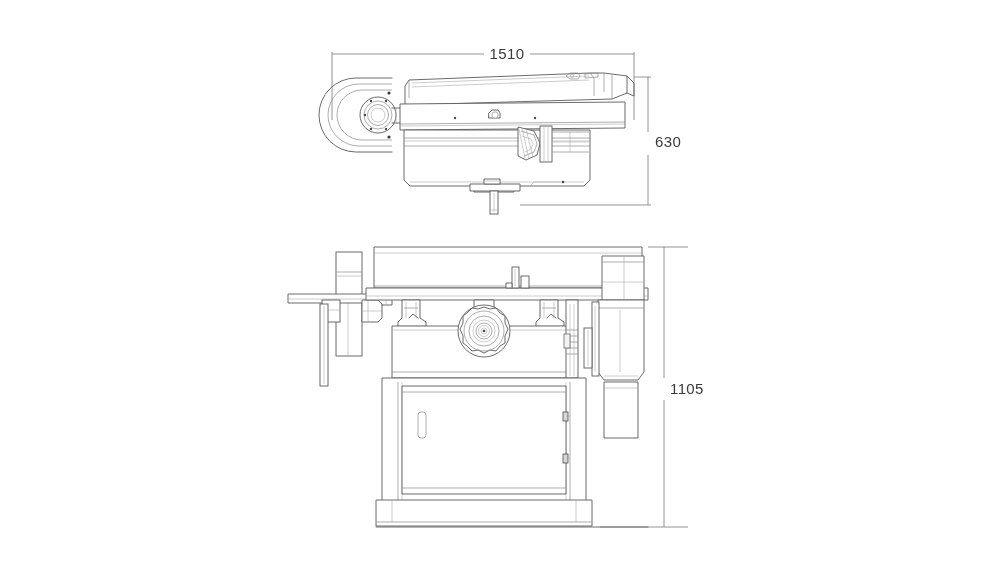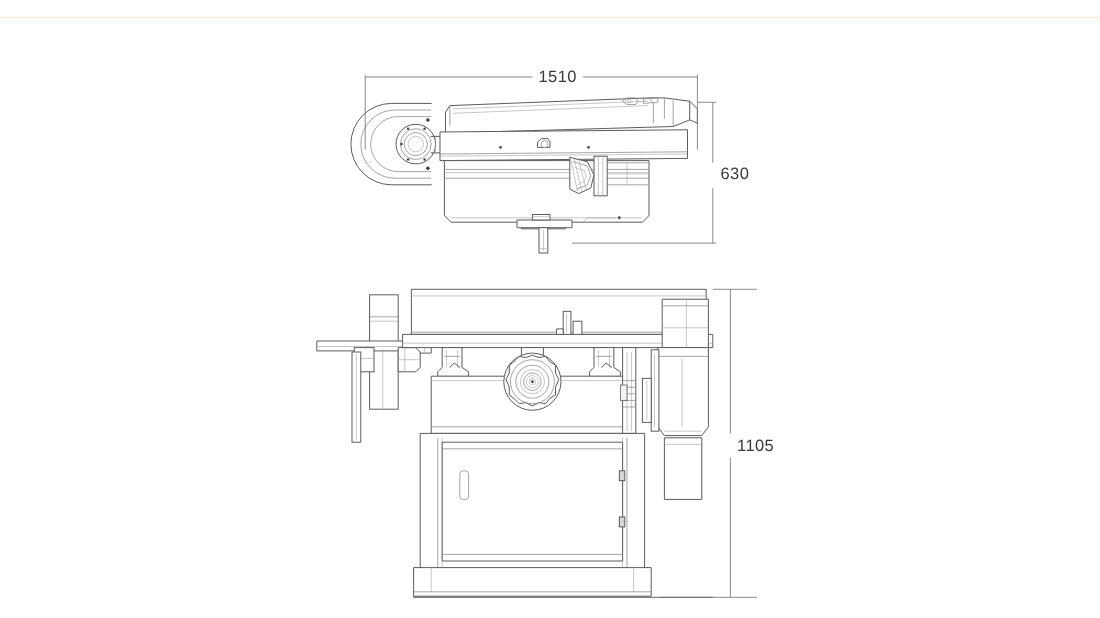--- a/index.html
+++ b/index.html
@@ -3,21 +3,21 @@
 <meta charset="utf-8">
 <title>Technical Drawing</title>
 <style>
   html,body{margin:0;padding:0;background:#ffffff;}
   body{
     width:1000px;height:562px;
     font-family:"Liberation Sans", sans-serif;
     overflow:hidden;position:relative;
   }
   #drawing-root{
-    position:absolute;left:0;top:16px;width:1000px;height:534px;
+    position:absolute;left:0;top:0;width:1000px;height:534px;
     background:#fdba74;
   }
   svg#cad{display:block;width:1000px;height:562px;}
   .ln{fill:none;stroke:#5a5a5a;stroke-width:0.9;stroke-linecap:square;stroke-linejoin:miter;}
   .ln-thin{fill:none;stroke:#8a8a8a;stroke-width:0.7;}
   .ln-hair{fill:none;stroke:#a2a2a2;stroke-width:0.55;}
   .fillw{fill:#ffffff;stroke:#5a5a5a;stroke-width:0.9;}
   .fillw-thin{fill:#ffffff;stroke:#8a8a8a;stroke-width:0.7;}
   .filllight{fill:#f3f3f3;stroke:#6a6a6a;stroke-width:0.8;}
   .filldark{fill:#d8d8d8;stroke:#4a4a4a;stroke-width:0.8;}

